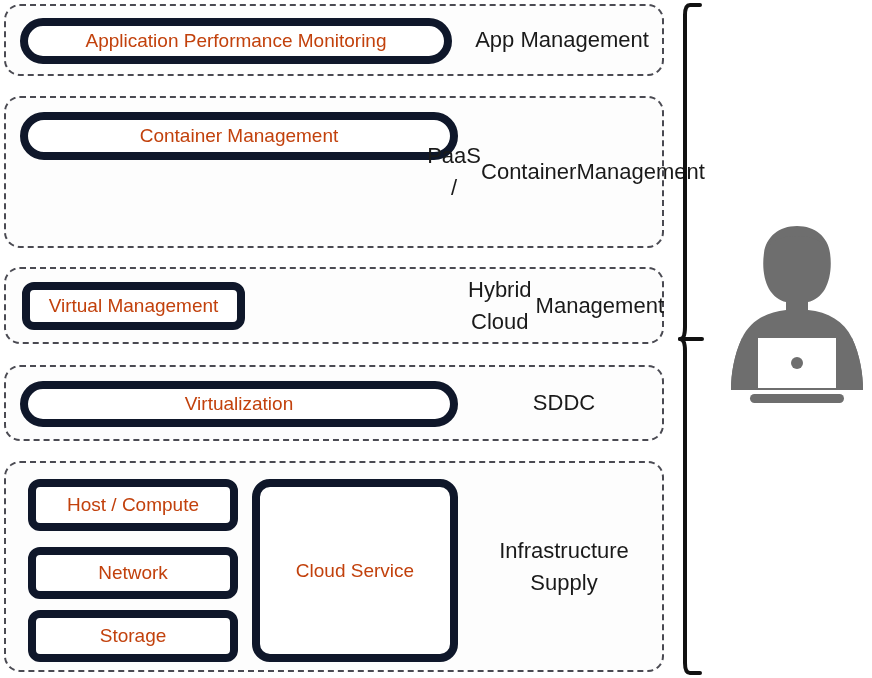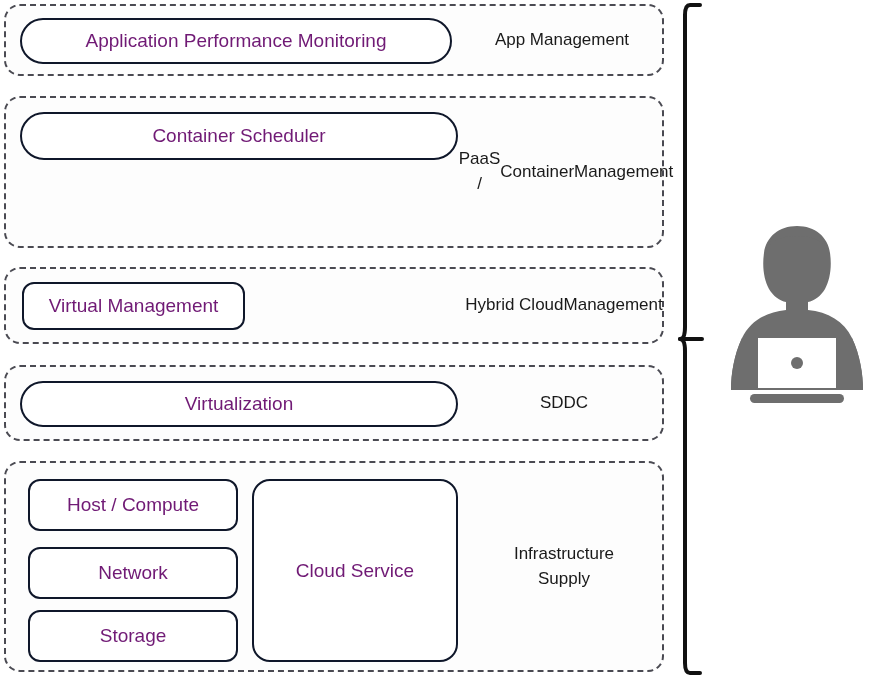--- a/index.html
+++ b/index.html
@@ -28,45 +28,45 @@
     box-sizing: border-box;
     border: 2px dashed #4a4a52;
     border-radius: 16px;
     background: #fdfdfd;
   }
 
   
   .tbox {
     position: absolute;
     box-sizing: border-box;
-    border: 2px solid #0f172a;
+    border: 8px solid #0f172a;
     background: #ffffff;
     display: flex;
     align-items: center;
     justify-content: center;
-    color: #701a75;
+    color: #c2410c;
     font-size: 19px;
     line-height: 1.15;
     text-align: center;
     white-space: nowrap;
   }
   .pill  { border-radius: 30px; }
   .round { border-radius: 12px; }
   .soft  { border-radius: 18px; }
 
   
   .rlabel {
     position: absolute;
     box-sizing: border-box;
     display: flex;
     align-items: center;
     justify-content: center;
     text-align: center;
     color: #1a1a1a;
-    font-size: 17px;
+    font-size: 22px;
     line-height: 1.45;
   }
 
   
   #bracket {
     position: absolute;
     left: 672px;
     top: 2px;
     width: 40px;
     height: 674px;
@@ -91,21 +91,21 @@
     <div class="tbox pill" style="left:14px; top:12px; width:432px; height:46px; font-size:19px;">
       <span>Application Performance Monitoring</span>
     </div>
     <div class="rlabel" style="left:456px; top:0px; width:200px; height:68px;">
       <span>App Management</span>
     </div>
   </div>
 
   <div class="layer" id="layer-2" style="top:96px; height:152px;">
     <div class="tbox pill" style="left:14px; top:14px; width:438px; height:48px;">
-      <span>Container Scheduler</span>
+      <span>Container Management</span>
     </div>
     <div class="rlabel" style="left:462px; top:0px; width:196px; height:148px; flex-direction:row;">
       <span>PaaS /</span>
       <span>Container</span>
       <span>Management</span>
     </div>
   </div>
 
   <div class="layer" id="layer-3" style="top:267px; height:77px;">
     <div class="tbox round" style="left:16px; top:13px; width:223px; height:48px;">

